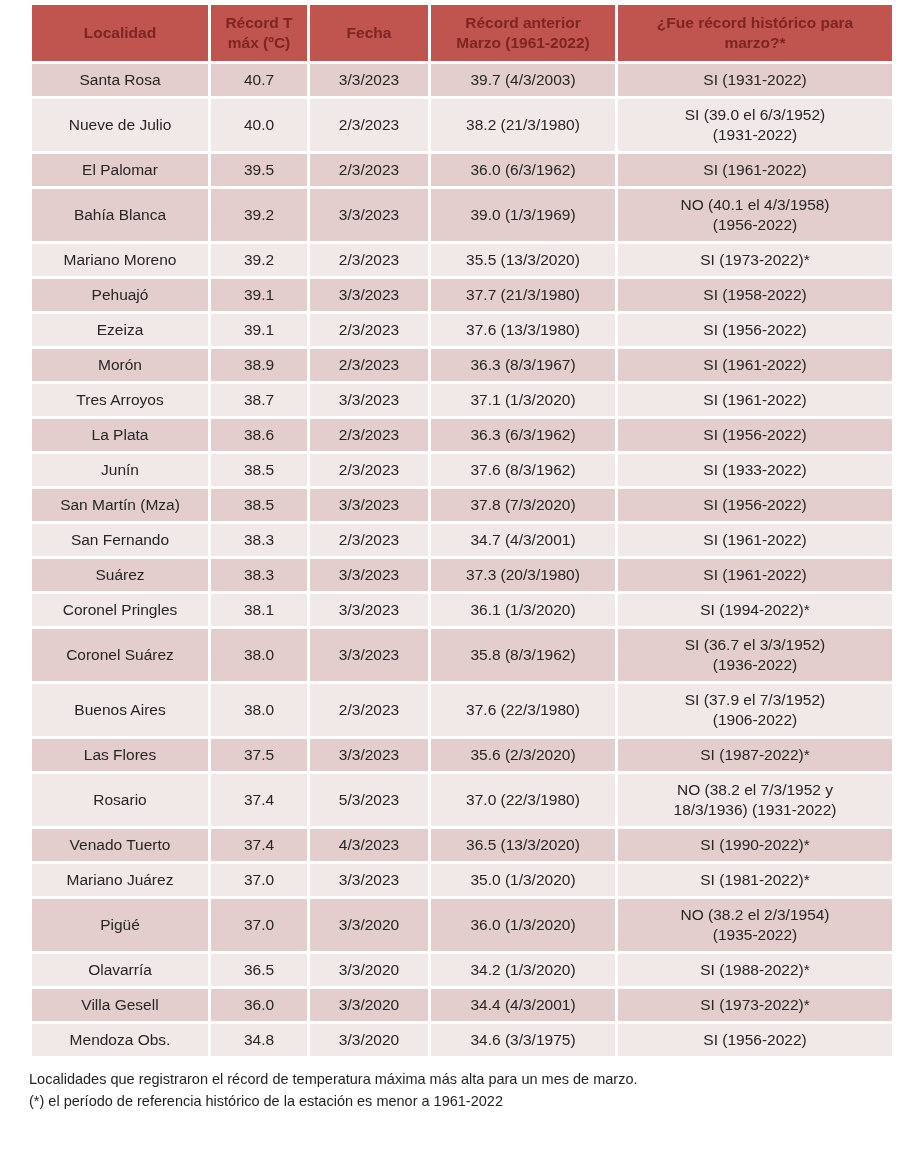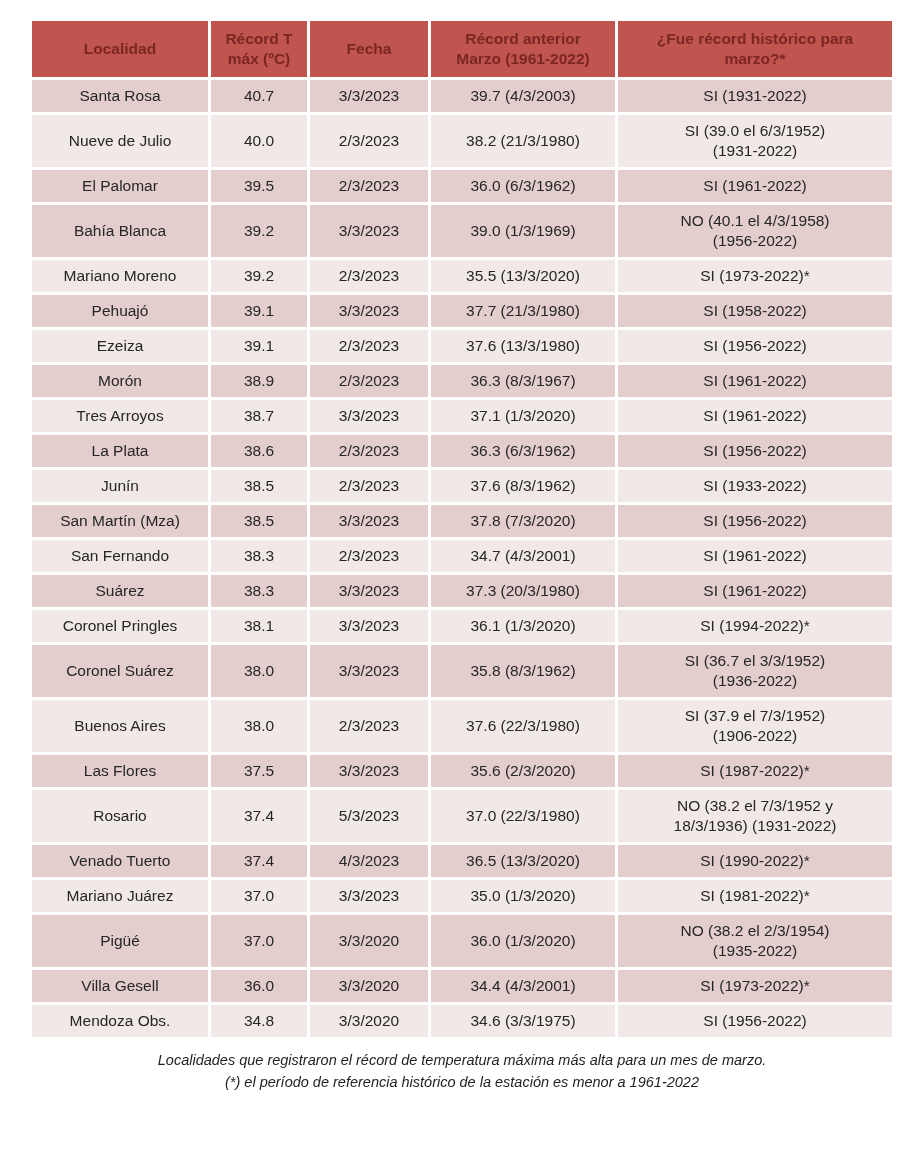--- a/index.html
+++ b/index.html
@@ -11,21 +11,21 @@
     --caption-text: #1F1F1F;
   }
   * { box-sizing: border-box; }
   html, body {
     margin: 0; padding: 0;
     width: 900px; height: 1169px;
     background: #ffffff;
     font-family: "Liberation Sans", sans-serif;
     overflow: hidden;
   }
-  .page { padding-top: 18px; }
+  .page { padding-top: 2px; }
   table.records {
     border-collapse: separate;
     border-spacing: 3px;
     table-layout: fixed;
     width: 866px;
     margin-left: 29px;
   }
   .col-localidad { width: 176px; }
   .col-record    { width: 96px;  }
   .col-fecha     { width: 118px; }
@@ -49,22 +49,20 @@
     padding: 6px 4px;
     text-align: center;
     vertical-align: middle;
     white-space: pre-line;
   }
   tr.odd  td { background: var(--row-odd); }
   tr.even td { background: var(--row-even); }
   .caption {
     width: 866px;
     margin: 10px 0 0 29px;
-    text-align: center;
-    font-style: italic;
     font-size: 14.5px;
     line-height: 21px;
     color: var(--caption-text);
   }
   .caption p { margin: 1px 0; }
 </style>
 </head>
 <body>
 
 <div class="page">
@@ -243,20 +241,27 @@
       <td>SI (1981-2022)*</td>
     </tr>
         <tr class="odd">
       <td>Pigüé</td>
       <td>37.0</td>
       <td>3/3/2020</td>
       <td>36.0 (1/3/2020)</td>
       <td>NO (38.2 el 2/3/1954)
 (1935-2022)</td>
     </tr>
+        <tr class="even">
+      <td>Olavarría</td>
+      <td>36.5</td>
+      <td>3/3/2020</td>
+      <td>34.2 (1/3/2020)</td>
+      <td>SI (1988-2022)*</td>
+    </tr>
         <tr class="odd">
       <td>Villa Gesell</td>
       <td>36.0</td>
       <td>3/3/2020</td>
       <td>34.4 (4/3/2001)</td>
       <td>SI (1973-2022)*</td>
     </tr>
         <tr class="even">
       <td>Mendoza Obs.</td>
       <td>34.8</td>

